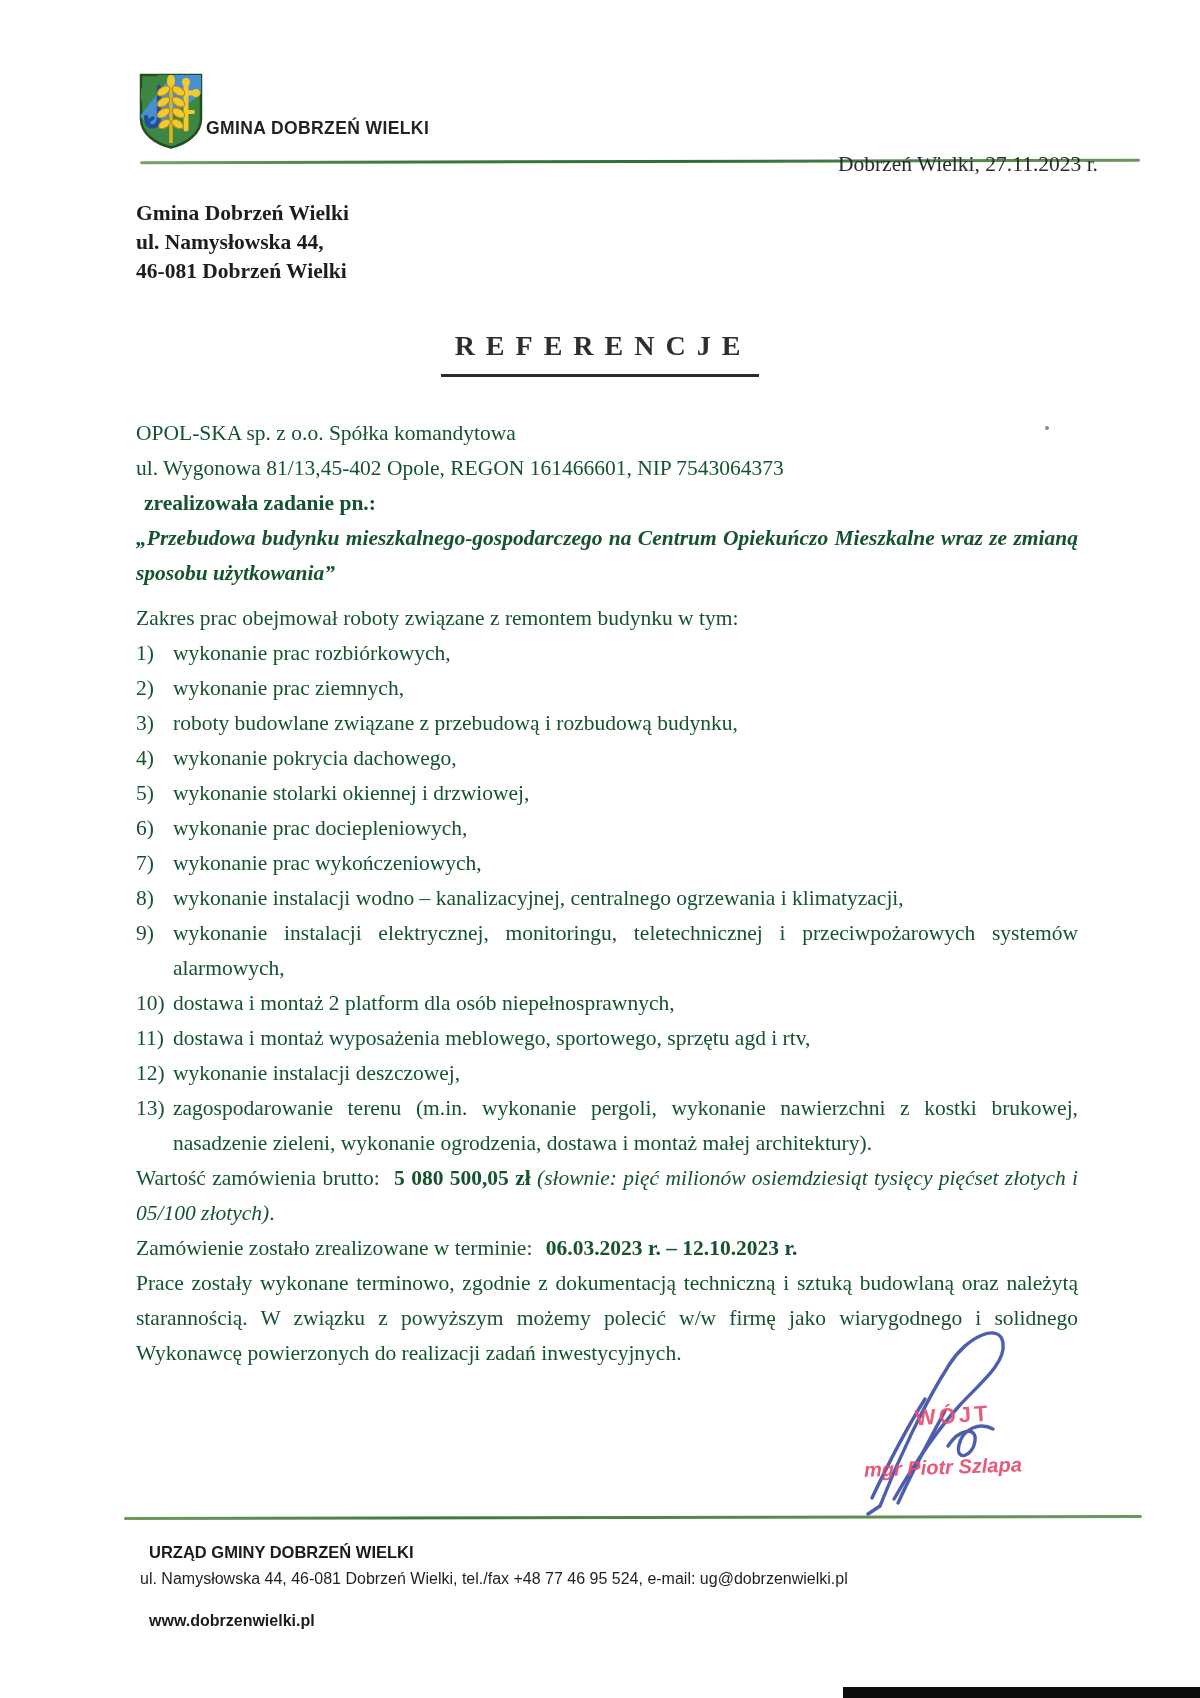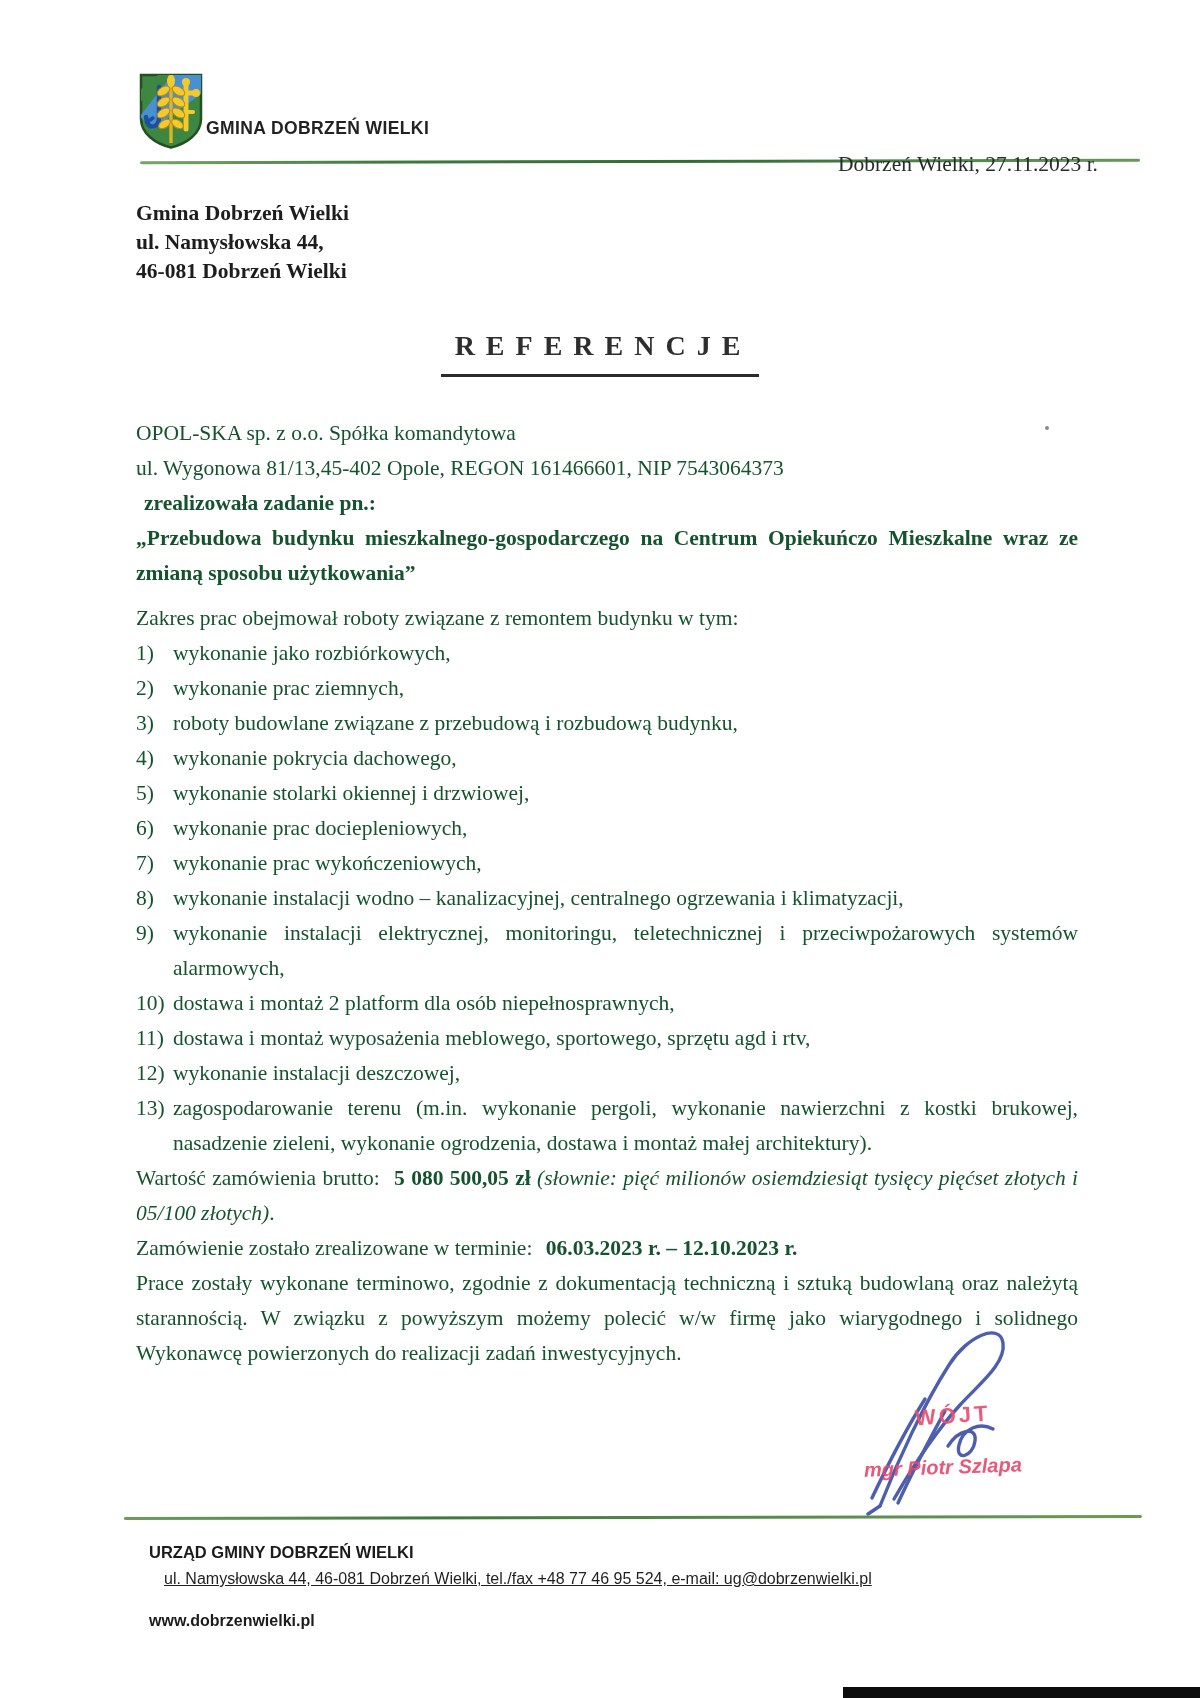--- a/index.html
+++ b/index.html
@@ -30,21 +30,21 @@
     color:#2e2e2e;border-bottom:3.5px solid #2b2b2b;padding:0 8px 12px 14px;
   }
   
   .body{
     position:absolute;left:136px;top:416px;width:942px;
     font-size:21.5px;line-height:35px;color:#14532d;
   }
   .bold{font-weight:700;margin-left:8px;}
   .italic{font-style:italic;}
   .just{text-align:justify;}
-  .task-title{font-weight:700;text-align:justify;}
+  .task-title{font-weight:700;text-align:justify;font-style:italic;}
   .scope-intro{margin-top:10px;}
   .scope-item{display:flex;align-items:flex-start;}
   .scope-item .num{flex:0 0 37px;}
   .scope-item .txt{flex:1;display:block;}
   .closing{text-align:justify;}
   
   .signature-ink{position:absolute;left:828px;top:1246px;}
   .stamp-title{
     position:absolute;left:915px;top:1403px;
     font-family:"Liberation Sans", sans-serif;font-weight:700;
@@ -59,22 +59,22 @@
   .footer-rule{
     left:124px;top:1516px;width:1018px;height:2.5px;
     background:linear-gradient(90deg,#6d9c5e,#3e7a3a 30%,#57894b 60%,#6b9a55);
     transform:rotate(-.12deg);
   }
   .footer-office{
     position:absolute;left:149px;top:1543px;
     font-family:"Liberation Sans", sans-serif;font-weight:700;font-size:16.5px;color:#1b1b1b;
   }
   .footer-address{
-    position:absolute;left:164px;top:1570px;
-    font-family:"Liberation Sans", sans-serif;font-size:16px;color:#1f1f1f;text-decoration:underline;
+    position:absolute;left:140px;top:1570px;
+    font-family:"Liberation Sans", sans-serif;font-size:16px;color:#1f1f1f;
   }
   .footer-website{
     position:absolute;left:149px;top:1612px;
     font-family:"Liberation Sans", sans-serif;font-weight:700;font-size:16px;color:#1b1b1b;
   }
   .black-bar{position:absolute;right:0;bottom:0;width:357px;height:11px;background:#0d0d0d;}
   .artifact-dot{position:absolute;left:1045px;top:426px;width:4px;height:4px;border-radius:50%;background:#8a8a8a;}
 </style>
 </head>
 <body>
@@ -137,21 +137,21 @@
     <div class="line">OPOL-SKA sp. z o.o. Spółka komandytowa</div>
     <div class="line">ul. Wygonowa 81/13,45-402 Opole, REGON 161466601, NIP 7543064373</div>
     <div class="line bold">zrealizowała zadanie pn.:</div>
     <div class="task-title">„Przebudowa budynku mieszkalnego-gospodarczego na Centrum Opiekuńczo Mieszkalne wraz ze zmianą sposobu użytkowania”</div>
     <div class="line scope-intro">Zakres prac obejmował roboty związane z remontem budynku w tym:</div>
 
     <div class="scope-list">
 
         <div class="scope-item">
           <span class="num">1)</span>
-          <span class="txt just">wykonanie jako rozbiórkowych,</span>
+          <span class="txt just">wykonanie prac rozbiórkowych,</span>
         </div>
 
         <div class="scope-item">
           <span class="num">2)</span>
           <span class="txt just">wykonanie prac ziemnych,</span>
         </div>
 
         <div class="scope-item">
           <span class="num">3)</span>
           <span class="txt just">roboty budowlane związane z przebudową i rozbudową budynku,</span>

